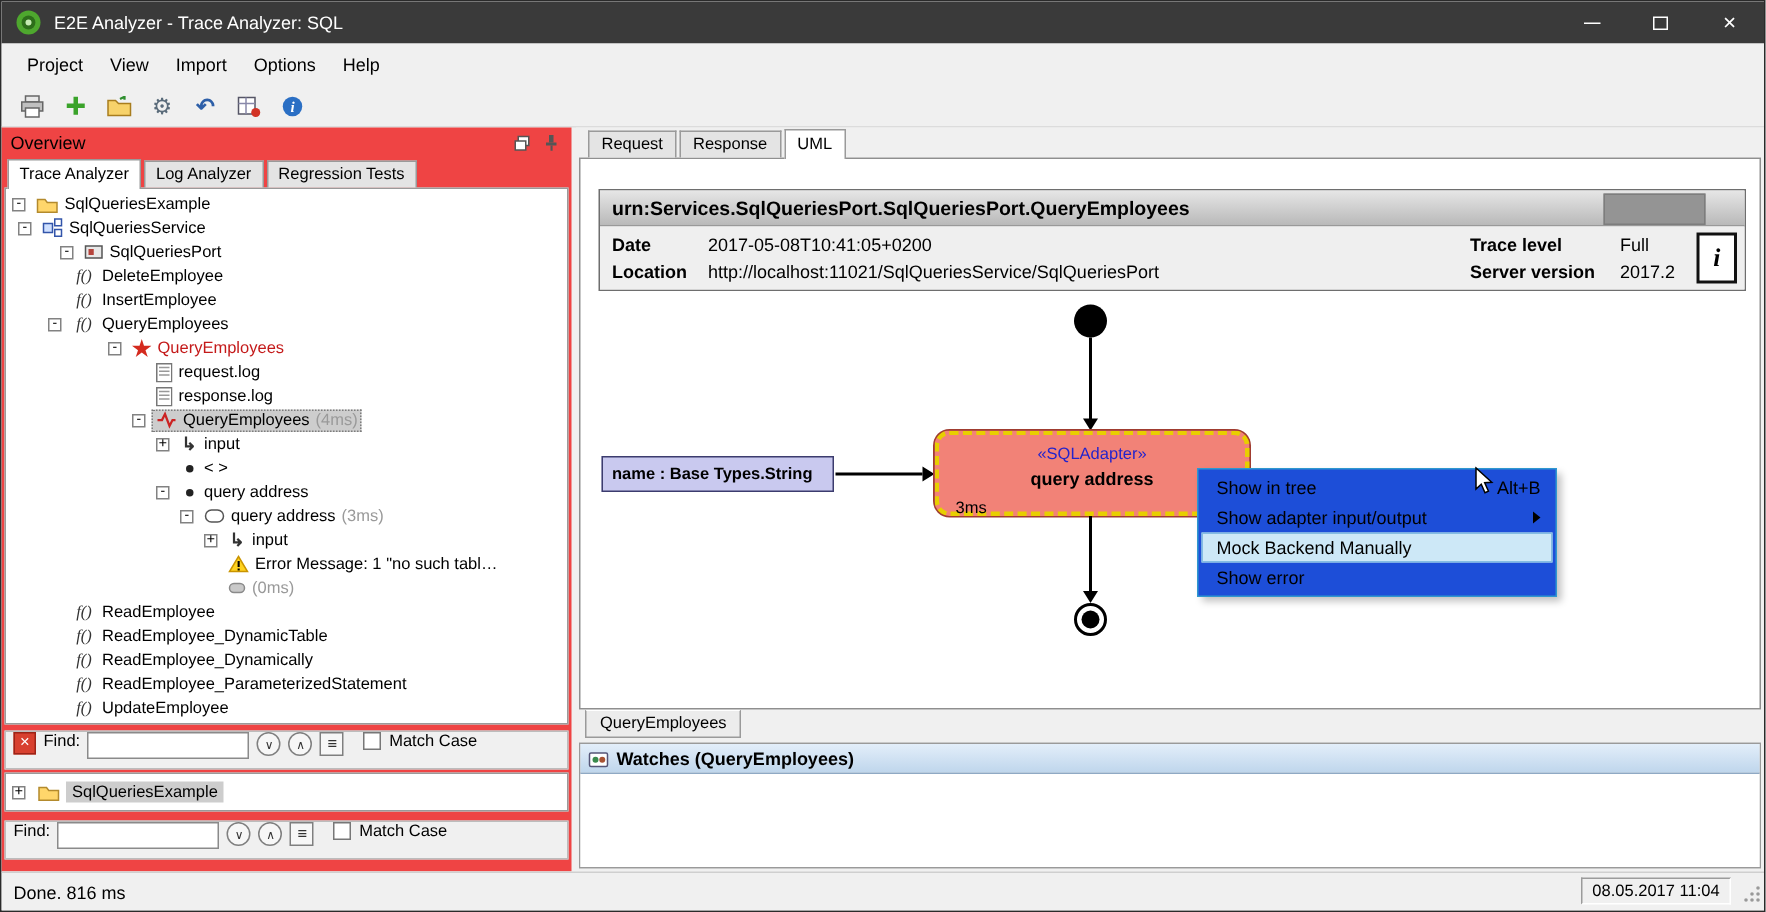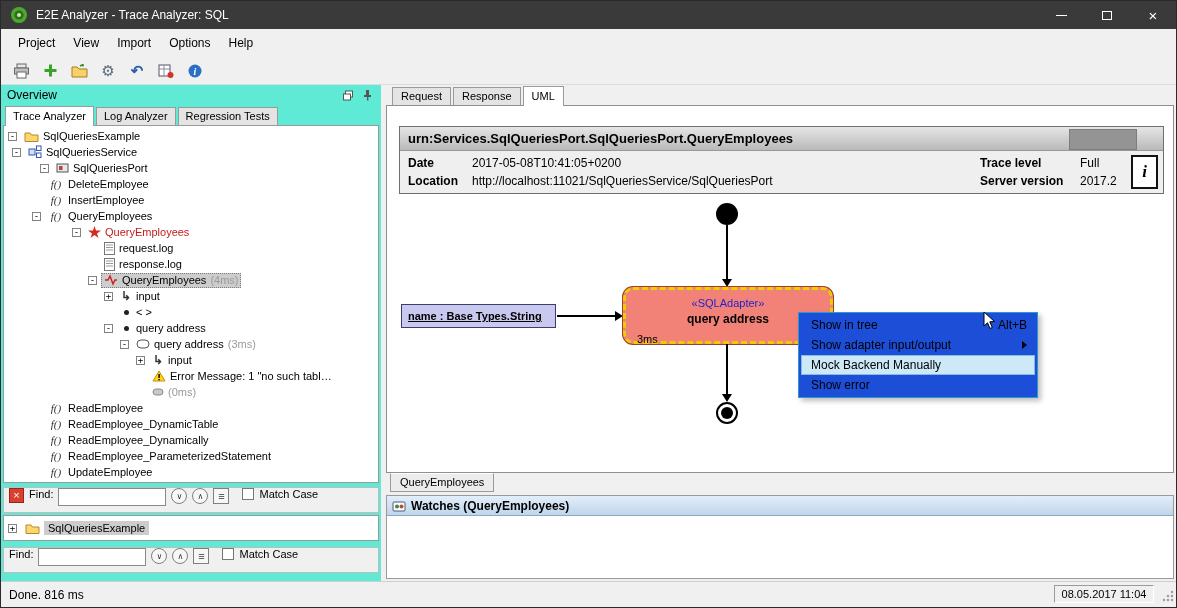--- a/index.html
+++ b/index.html
@@ -26,21 +26,21 @@
   .menu-item{padding:4px 9px;font-size:12px;}
   .toolbar{position:absolute;top:56px;left:0;right:0;height:28px;background:#f0f0f0;
            display:flex;align-items:center;padding-left:10px;gap:9px;border-bottom:1px solid #dcdcdc;}
   .tbtn{width:20px;height:20px;display:inline-flex;align-items:center;justify-content:center;}
   .gear-glyph{font-size:15px;color:#5a6b7a;}
   .gear-glyph::before{content:"\2699";}
   .undo-glyph{font-size:15px;color:#2d5fa8;font-weight:bold;}
   .undo-glyph::before{content:"\21B6";}
 
   
-  .leftpanel{position:absolute;top:84px;left:0;width:380px;bottom:26px;background:#5eead4;}
+  .leftpanel{position:absolute;top:84px;left:0;width:380px;bottom:26px;background:#ef4444;}
   .ovheader{height:20px;display:flex;align-items:center;padding:0 6px;font-size:12px;}
   .ovheader .spacer{flex:1;}
   .hbtn{width:16px;height:14px;display:inline-flex;align-items:center;justify-content:center;margin-left:3px;}
   .ovtabs{height:20px;display:flex;align-items:flex-end;padding-left:4px;position:relative;z-index:2;}
   .otab{height:18px;line-height:17px;padding:0 7px;font-size:11px;border:1px solid #9a9a9a;
         border-bottom:none;background:#e4e4e4;margin-right:2px;}
   .otab.active{background:#fff;height:20px;line-height:19px;margin-bottom:-1px;}
   .treebox{position:absolute;top:40px;left:2px;right:2px;height:358px;background:#fff;
            border:1px solid #9a9a9a;overflow:hidden;padding-top:2px;z-index:1;}
   .trow{display:flex;align-items:center;height:16px;font-size:11px;white-space:nowrap;}
@@ -122,21 +122,21 @@
   .arrowright{position:absolute;width:0;height:0;border-top:5px solid transparent;border-bottom:5px solid transparent;border-left:8px solid #000;left:228px;top:205px;}
 
   .adapter{position:absolute;left:236px;top:181px;width:210px;height:57px;background:#f28277;
            border:3px dashed #e8cf00;border-radius:10px;box-shadow:0 0 0 1px #a03c30;
            text-align:center;padding-top:7px;}
   .stereotype{color:#2323cc;font-size:11px;}
   .nodename{font-weight:bold;font-size:12px;margin-top:3px;}
   .threems{position:absolute;left:250px;top:227px;font-size:11px;}
   .parambox{position:absolute;left:14px;top:198px;width:155px;height:24px;background:#c9c9ef;
             border:1px solid #3c3c6e;display:flex;align-items:center;padding-left:6px;}
-  .parambox span{font-size:11px;font-weight:bold;text-decoration:underline;}
+  .parambox span{font-size:11px;font-weight:bold;}
 
   .ctxmenu{position:absolute;left:411px;top:206px;width:240px;background:#1d4ed8;border:1px solid #2f97cf;
            box-shadow:3px 3px 5px rgba(0,0,0,.25);padding:2px;font-size:12px;}
   .cm-item{height:20px;display:flex;align-items:center;padding:0 8px 0 10px;}
   .cm-item .cm-label{flex:1;}
   .cm-item.hl{background:#cde8f7;outline:1px solid #84bde2;outline-offset:-1px;}
   .cm-shortcut{margin-left:12px;}
   .cm-sub{width:0;height:0;border-top:4px solid transparent;border-bottom:4px solid transparent;border-left:5px solid #000;}
   .cursor{position:absolute;left:596px;top:205px;z-index:5;}
 

